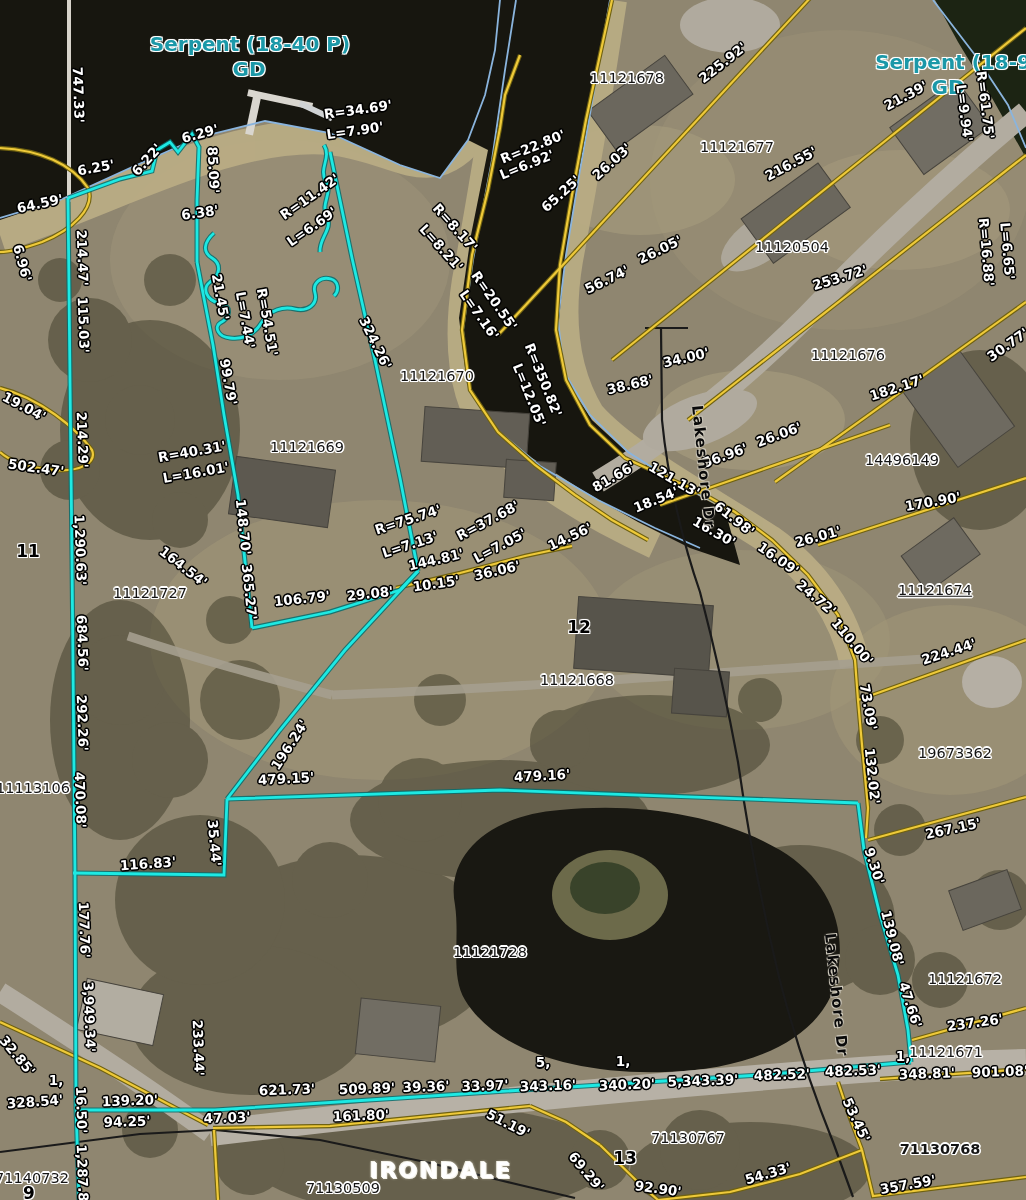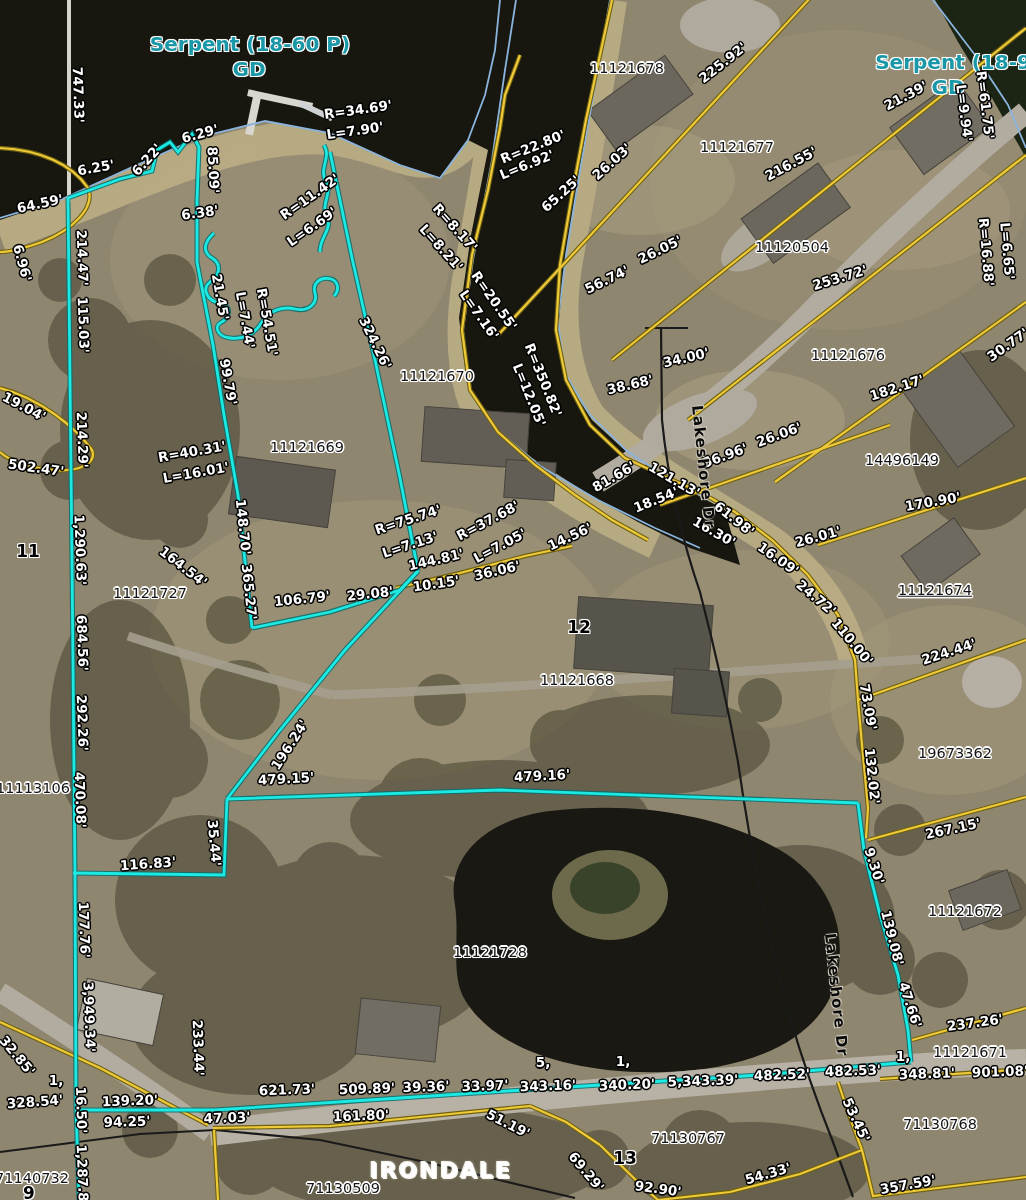--- a/index.html
+++ b/index.html
@@ -214,21 +214,21 @@
         <path d="M858,803 L864,850 880,915 898,975 908,1030 911,1062"></path>
         <path d="M911,1062 L760,1075 600,1085 400,1098 215,1110 76,1110"></path>
         <path d="M214,233 C204,242 202,252 212,258 C222,264 220,276 210,282 C202,288 206,300 219,303 C233,306 230,318 220,323 C214,327 218,337 230,338 C247,340 256,332 262,322 C270,310 283,306 295,309 C308,312 318,304 315,293 C312,283 321,276 331,279 C338,281 340,290 334,296"></path>
         <path d="M324,145 C332,158 318,168 326,182 C333,194 320,203 327,217 C333,229 319,238 320,252"></path>
       </g>
     </g>
     <use href="#clines" stroke="#1de9e3" stroke-width="2.8" fill="none"></use>
   </svg>
 
   <div id="label-layer">
-      <div class="lbl water" style="left: 250px; top: 44px; --r: 0deg;">Serpent (18-60 P)</div>
+      <div class="lbl water" style="left: 250px; top: 44px; --r: 0deg;">Serpent (18-40 P)</div>
       <div class="lbl water" style="left: 249px; top: 69px; --r: 0deg;">GD</div>
       <div class="lbl water" style="left: 960px; top: 62px; --r: 0deg;">Serpent (18-90</div>
       <div class="lbl water" style="left: 948px; top: 87px; --r: 0deg;">GD</div>
       <div class="lbl dim" style="left: 78px; top: 95px; --r: 88deg;">747.33'</div>
       <div class="lbl dim" style="left: 200px; top: 134px; --r: -15deg;">6.29'</div>
       <div class="lbl dim" style="left: 96px; top: 168px; --r: -10deg;">6.25'</div>
       <div class="lbl dim" style="left: 147px; top: 160px; --r: -48deg;">6.22'</div>
       <div class="lbl dim" style="left: 40px; top: 204px; --r: -12deg;">64.59'</div>
       <div class="lbl dim" style="left: 213px; top: 170px; --r: 87deg;">85.09'</div>
       <div class="lbl dim" style="left: 200px; top: 213px; --r: -8deg;">6.38'</div>
@@ -344,36 +344,36 @@
       <div class="lbl dim" style="left: 508px; top: 1124px; --r: 27deg;">51.19'</div>
       <div class="lbl dim" style="left: 586px; top: 1172px; --r: 50deg;">69.29'</div>
       <div class="lbl dim" style="left: 658px; top: 1189px; --r: 8deg;">92.90'</div>
       <div class="lbl dim" style="left: 856px; top: 1120px; --r: 65deg;">53.45'</div>
       <div class="lbl dim" style="left: 768px; top: 1174px; --r: -16deg;">54.33'</div>
       <div class="lbl dim" style="left: 908px; top: 1185px; --r: -10deg;">357.59'</div>
       <div class="lbl lot" style="left: 28px; top: 551px; --r: 0deg;">11</div>
       <div class="lbl lot" style="left: 579px; top: 627px; --r: 0deg;">12</div>
       <div class="lbl lot" style="left: 625px; top: 1158px; --r: 0deg;">13</div>
       <div class="lbl lot" style="left: 29px; top: 1193px; --r: 0deg;">9</div>
-      <div class="lbl pid" style="left: 627px; top: 68px; text-align: center; --r: 0deg;">11121678</div>
+      <div class="lbl pid" style="left: 627px; top: 78px; text-align: center; --r: 0deg;">11121678</div>
       <div class="lbl pid" style="left: 737px; top: 147px; --r: 0deg;">11121677</div>
       <div class="lbl pid" style="left: 792px; top: 247px; --r: 0deg;">11120504</div>
       <div class="lbl pid" style="left: 848px; top: 355px; text-align: right; --r: 0deg;">11121676</div>
       <div class="lbl pid" style="left: 437px; top: 376px; --r: 0deg;">11121670</div>
       <div class="lbl pid" style="left: 307px; top: 447px; --r: 0deg;">11121669</div>
       <div class="lbl pid" style="left: 902px; top: 460px; --r: 0deg;">14496149</div>
       <div class="lbl pid" style="left: 935px; top: 590px; text-decoration: underline; --r: 0deg;">11121674</div>
       <div class="lbl pid" style="left: 150px; top: 593px; --r: 0deg;">11121727</div>
       <div class="lbl pid" style="left: 577px; top: 680px; --r: 0deg;">11121668</div>
       <div class="lbl pid" style="left: 955px; top: 753px; --r: 0deg;">19673362</div>
       <div class="lbl pid" style="left: 33px; top: 788px; --r: 0deg;">11113106</div>
-      <div class="lbl pid" style="left: 965px; top: 911px; --r: 0deg;">11121672</div>
+      <div class="lbl pid" style="left: 965px; top: 979px; --r: 0deg;">11121672</div>
       <div class="lbl pid" style="left: 490px; top: 952px; --r: 0deg;">11121728</div>
-      <div class="lbl pid" style="left: 970px; top: 1052px; --r: 0deg;">11121671</div>
+      <div class="lbl pid" style="left: 946px; top: 1052px; --r: 0deg;">11121671</div>
       <div class="lbl pid" style="left: 32px; top: 1178px; --r: 0deg;">71140732</div>
       <div class="lbl pid" style="left: 343px; top: 1188px; --r: 0deg;">71130509</div>
       <div class="lbl pid" style="left: 688px; top: 1138px; --r: 0deg;">71130767</div>
-      <div class="lbl pid" style="left: 940px; top: 1124px; --r: 0deg;">71130768</div>
+      <div class="lbl pid" style="left: 940px; top: 1149px; font-weight: bold; --r: 0deg;">71130768</div>
       <div class="lbl road" style="left: 703px; top: 467px; --r: 84deg;">Lakeshore Dr</div>
       <div class="lbl road" style="left: 836px; top: 995px; --r: 84deg;">Lakeshore Dr</div>
       <div class="lbl place" style="left: 441px; top: 1171px; --r: 0deg;">IRONDALE</div>
     </div>
 </div>
 
 </body></html>

